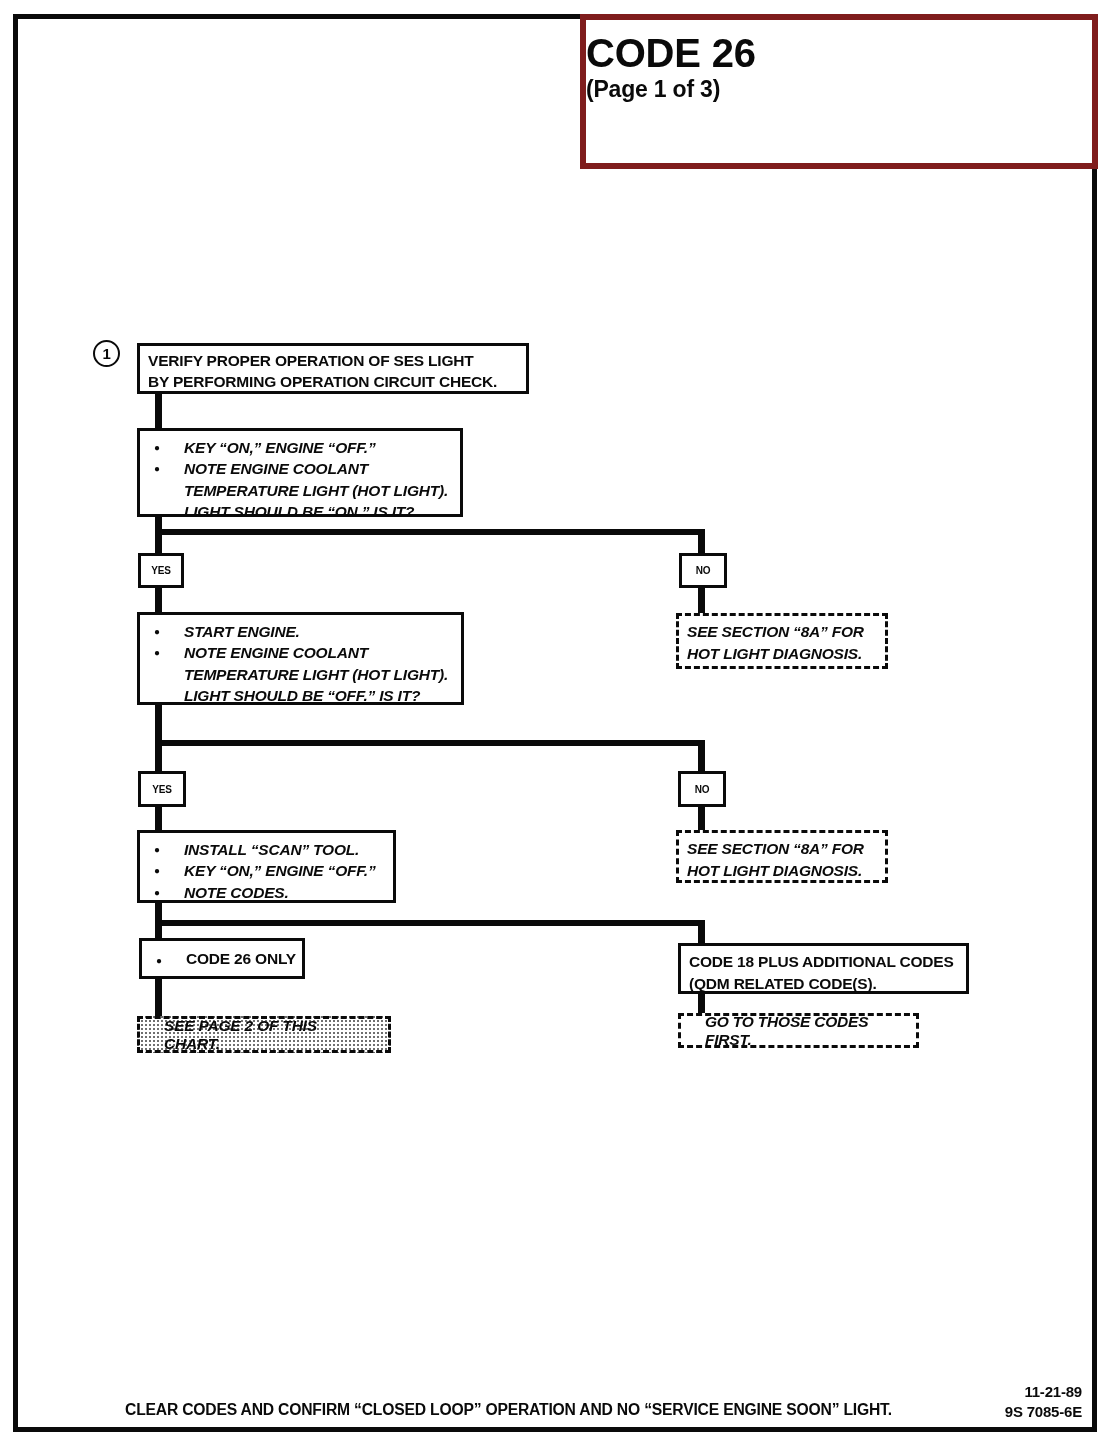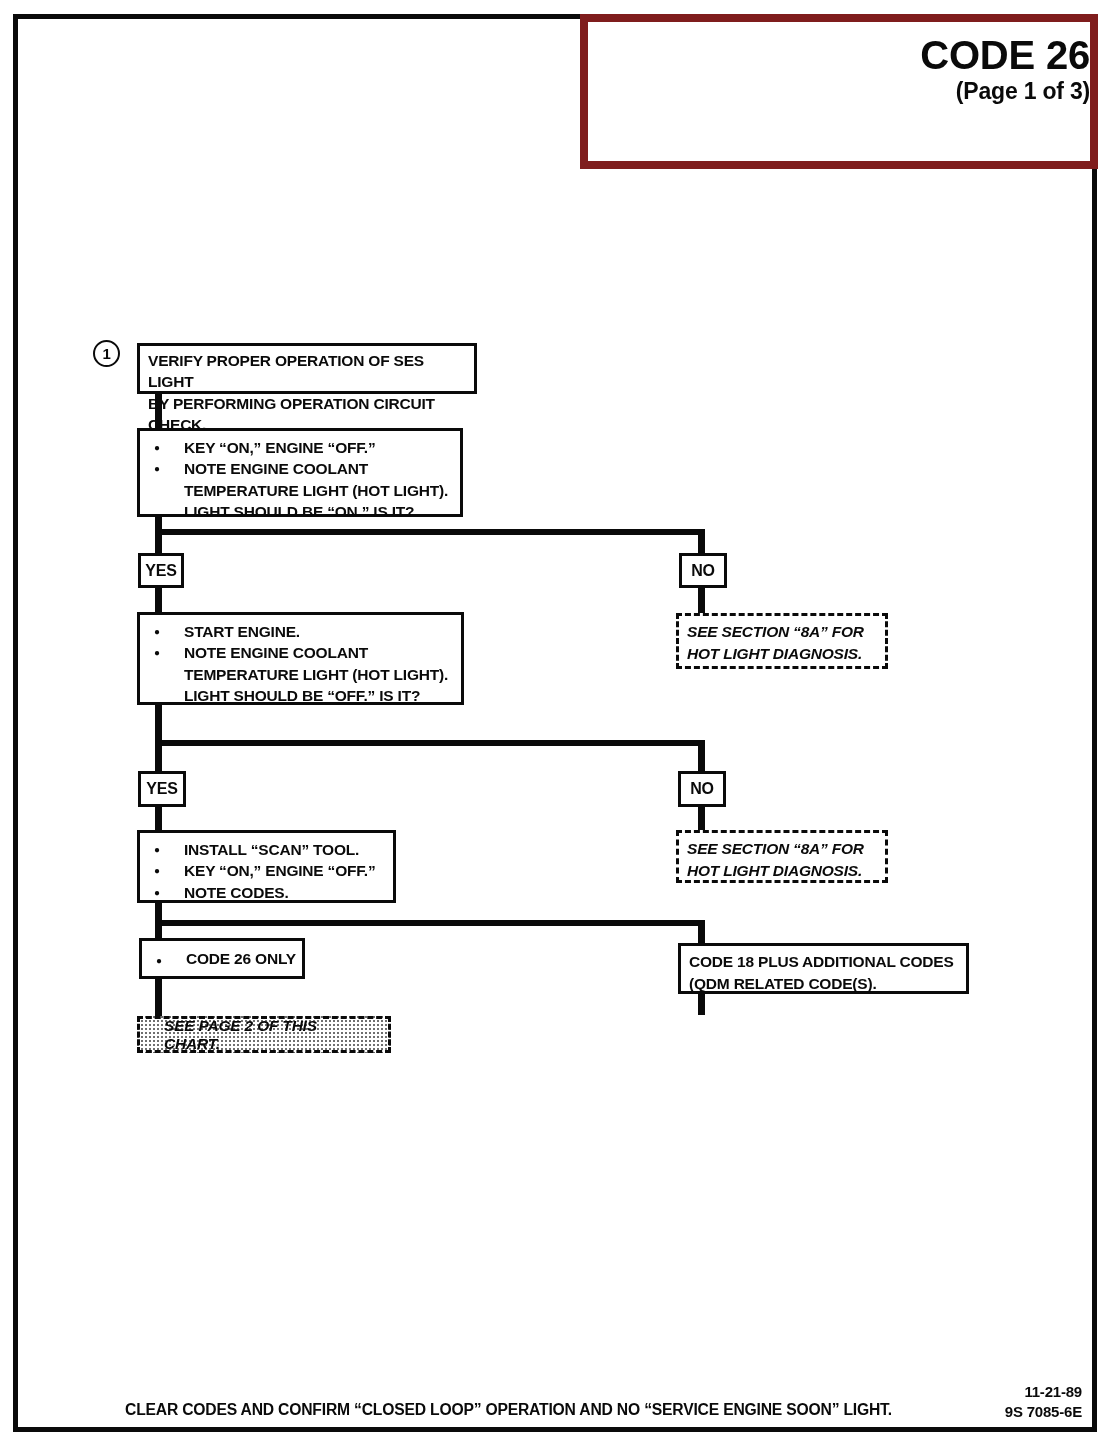--- a/index.html
+++ b/index.html
@@ -9,49 +9,48 @@
     background:#ffffff;
     font-family:"Liberation Sans", sans-serif;
     font-weight:bold;
     color:#0a0a0a;
     overflow:hidden;
     letter-spacing:-0.2px;
   }
   .abs{position:absolute;box-sizing:border-box;}
   .page-border{border:5px solid #0a0a0a;}
   .title-box{
-    border:8px solid #7f1d1d;background:#fff;text-align:right;
+    border:6px solid #7f1d1d;background:#fff;text-align:left;
     padding-top:10px;
-    padding-left:32px;
   }
   .title-main{font-size:40px;line-height:1.15;}
   .title-page{font-size:23px;line-height:1.2;margin-top:0;}
   .title-sub{font-size:28px;line-height:1.2;}
   .fbox{border:3px solid #0a0a0a;background:#fff;}
   .dbox{border:3px dashed #0a0a0a;background:#fff;font-style:italic;}
   .shaded{
     background-color:#fff;
     background-image:radial-gradient(#6f6f6f 1px, transparent 1.4px);
     background-size:4px 4px;
   }
   .vl,.hl{background:#0a0a0a;}
   .step-circle{
     border:2.5px solid #0a0a0a;border-radius:50%;
     width:27px;height:27px;text-align:center;
     font-size:15px;line-height:24px;background:#fff;
   }
   .box-text{font-size:15.5px;line-height:1.38;padding:4px 8px;}
   .label-box{
     border:3px solid #0a0a0a;background:#fff;text-align:center;
-    font-size:16px;display:flex;align-items:center;justify-content:center;
+    font-size:10px;display:flex;align-items:center;justify-content:center;
   }
   .bullets{padding:6px 6px 4px 10px;font-size:15.5px;line-height:1.38;}
   .b-item{display:flex;}
   .b-marker{width:30px;flex:0 0 30px;font-size:10px;line-height:21px;text-align:left;padding-left:4px;}
-  .b-lines span{display:block;}
+  .b-lines span{display:block;font-style:italic;}
   .plain-lines{font-size:15.5px;line-height:1.45;padding:5px 8px;}
   .small-box-text{font-size:15.5px;display:flex;align-items:center;padding:0 24px;}
   .footer-text{font-size:16px;white-space:nowrap;transform:scaleX(0.98);transform-origin:left;}
   .doc-ref{font-size:15px;text-align:right;}
 </style>
 </head>
 <body>
 
 <div id="page">
 
@@ -59,21 +58,21 @@
 
   <div class="abs title-box" style="left:580px;top:14px;width:518px;height:155px;">
     <div class="title-main">CODE 26</div>
     <div class="title-page">(Page 1 of 3)</div>
   </div>
 
   <div class="abs step-circle" style="left:93px;top:340px;">
     <span>1</span>
   </div>
 
-  <div class="abs fbox box-text" style="left:137px;top:343px;width:340px;height:51px;">
+  <div class="abs fbox box-text" style="left:137px;top:343px;width:392px;height:51px;">
     <div>VERIFY PROPER OPERATION OF SES LIGHT</div>
     <div>BY PERFORMING OPERATION CIRCUIT CHECK.</div>
   </div>
 
   <div class="abs vl" style="left:155px;top:394px;width:7px;height:34px;"></div>
 
   <div class="abs fbox bullets" style="left:137px;top:428px;width:326px;height:89px;">
     <div class="b-item">
       <span class="b-marker">●</span>
       <span class="b-lines">
@@ -184,20 +183,23 @@
     <div>(QDM RELATED CODE(S).</div>
   </div>
 
   <div class="abs vl" style="left:155px;top:979px;width:7px;height:38px;"></div>
   <div class="abs vl" style="left:698px;top:994px;width:7px;height:21px;"></div>
 
   <div class="abs dbox shaded small-box-text" style="left:137px;top:1016px;width:254px;height:37px;">
     <span>SEE PAGE 2 OF THIS CHART.</span>
   </div>
 
+  <div class="abs dbox small-box-text" style="left:678px;top:1013px;width:241px;height:35px;">
+    <span>GO TO THOSE CODES FIRST.</span>
+  </div>
 
   <div class="abs footer-text" style="left:125px;top:1401px;width:790px;">
     <span>CLEAR CODES AND CONFIRM “CLOSED LOOP”  OPERATION AND NO “SERVICE ENGINE SOON” LIGHT.</span>
   </div>
   <div class="abs doc-ref" style="left:960px;top:1383px;width:122px;">
     <span>11-21-89</span>
   </div>
   <div class="abs doc-ref" style="left:960px;top:1403px;width:122px;">
     <span>9S 7085-6E</span>
   </div>

